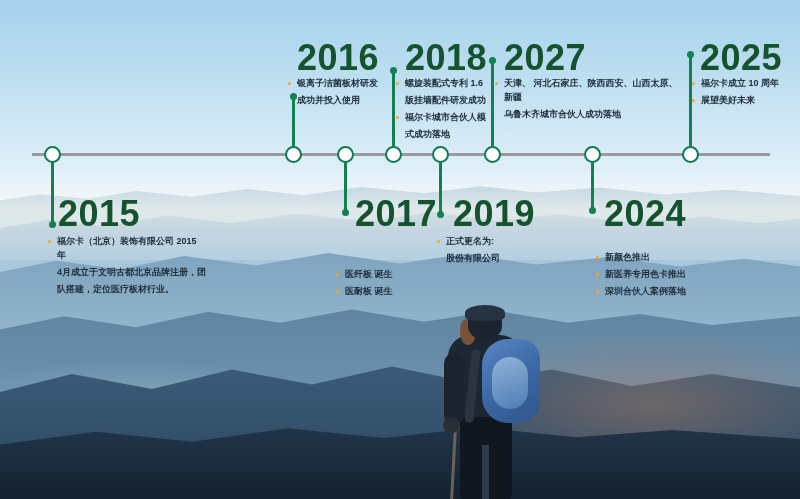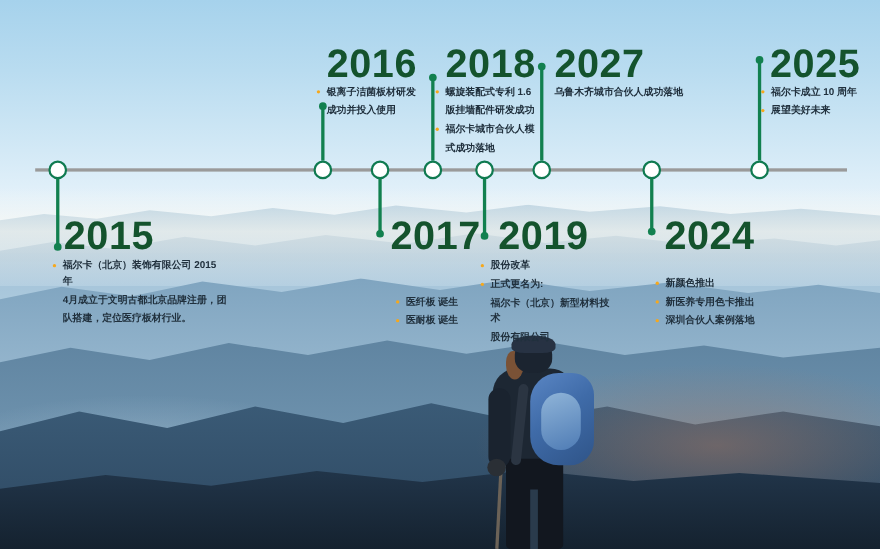--- a/index.html
+++ b/index.html
@@ -121,49 +121,48 @@
       <div class="stemdot" style="left: 289.5px; top: 93px;"></div>
       <div class="block year" style="left: 297px; top: 40px;">2016</div>
       <ul class="block bullets" style="left: 288px; top: 70px; width: 95px;">
         <li>银离子洁菌板材研发</li>
         <li class="cont">成功并投入使用</li>
       </ul>
       <div class="node" style="left: 337px;"></div>
       <div class="stem" style="left: 344px; top: 162px; height: 50px;"></div>
       <div class="stemdot" style="left: 341.5px; top: 209px;"></div>
       <div class="block year" style="left: 355px; top: 196px;">2017</div>
-      <ul class="block bullets" style="left: 360px; top: 228px; width: 90px; margin-top: 40px;">
+      <ul class="block bullets" style="left: 336px; top: 228px; width: 90px; margin-top: 40px;">
         <li>医纤板 诞生</li>
         <li>医耐板 诞生</li>
       </ul>
       <div class="node" style="left: 385px;"></div>
       <div class="stem" style="left: 392px; top: 70px; height: 76px;"></div>
       <div class="stemdot" style="left: 389.5px; top: 67px;"></div>
       <div class="block year" style="left: 405px; top: 40px;">2018</div>
       <ul class="block bullets" style="left: 396px; top: 70px; width: 100px;">
         <li>螺旋装配式专利 1.6</li>
         <li class="cont">版挂墙配件研发成功</li>
         <li>福尔卡城市合伙人模</li>
         <li class="cont">式成功落地</li>
       </ul>
       <div class="node" style="left: 432px;"></div>
       <div class="stem" style="left: 439px; top: 162px; height: 52px;"></div>
       <div class="stemdot" style="left: 436.5px; top: 211px;"></div>
       <div class="block year" style="left: 453px; top: 196px; text-align: center;">2019</div>
       <ul class="block bullets" style="left: 437px; top: 228px; width: 120px;">
-        <li>股份改革</li>
         <li>正式更名为:</li>
-        <li class="cont">福尔卡（北京）新型材料技术</li>
         <li class="cont">股份有限公司</li>
       </ul>
       <div class="node" style="left: 484px;"></div>
       <div class="stem" style="left: 491px; top: 60px; height: 86px;"></div>
       <div class="stemdot" style="left: 488.5px; top: 57px;"></div>
       <div class="block year" style="left: 504px; top: 40px;">2027</div>
       <ul class="block bullets" style="left: 495px; top: 70px; width: 190px;">
+        <li>天津、 河北石家庄、陕西西安、山西太原、新疆</li>
         <li class="cont">乌鲁木齐城市合伙人成功落地</li>
       </ul>
       <div class="node" style="left: 584px;"></div>
       <div class="stem" style="left: 591px; top: 162px; height: 48px;"></div>
       <div class="stemdot" style="left: 588.5px; top: 207px;"></div>
       <div class="block year" style="left: 604px; top: 196px;">2024</div>
       <ul class="block bullets" style="left: 596px; top: 244px; width: 130px;">
         <li>新颜色推出</li>
         <li>新医养专用色卡推出</li>
         <li>深圳合伙人案例落地</li>

